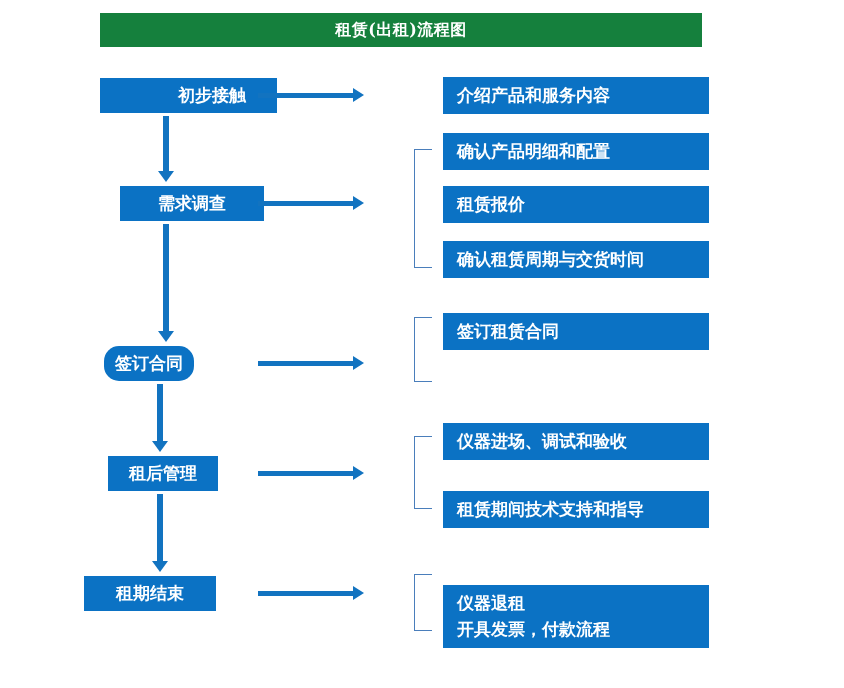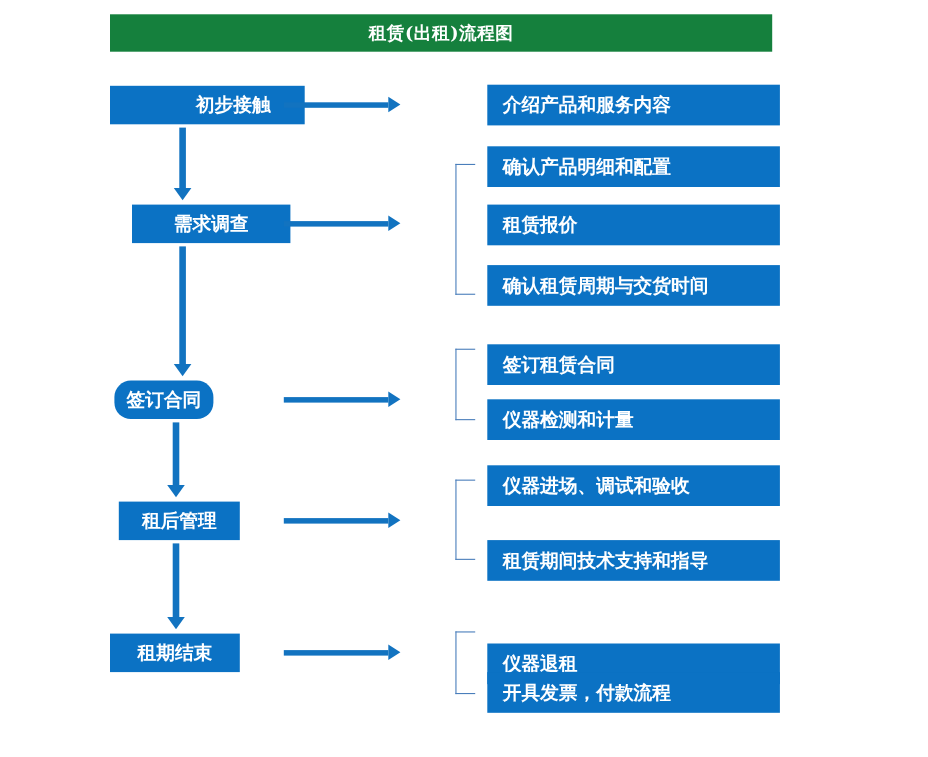--- a/index.html
+++ b/index.html
@@ -131,21 +131,21 @@
   <div class="title-bar">租赁(出租)流程图</div>
 
   <div class="stage-box" style="left:100px; top:78px; width:130px;padding-left:47px;">初步接触</div>
 
   <div class="stage-box" style="left:100px; top:186px; width:144px;margin-left:20px;">需求调查</div>
 
   <div class="stage-box" style="left:104px; top:346px; width:90px;border-radius:15px;">签订合同</div>
 
   <div class="stage-box" style="left:108px; top:456px; width:110px;">租后管理</div>
 
-  <div class="stage-box" style="left:100px; top:576px; width:118px;">租期结束</div>
+  <div class="stage-box" style="left:84px; top:576px; width:132px;">租期结束</div>
 
   <div class="arrow-down" style="left:158px; top:116px; height:66px;">
     <div class="shaft" style="height:55px;"></div>
     <div class="head" style="top:55px;"></div>
   </div>
 
   <div class="arrow-down" style="left:158px; top:224px; height:118px;">
     <div class="shaft" style="height:107px;"></div>
     <div class="head" style="top:107px;"></div>
   </div>
@@ -196,21 +196,20 @@
   <div class="detail-box" style="top:77px;">介绍产品和服务内容</div>
 
   <div class="detail-box" style="top:133px;">确认产品明细和配置</div>
 
   <div class="detail-box" style="top:241px;">确认租赁周期与交货时间</div>
 
   <div class="detail-box" style="top:186px;">租赁报价</div>
 
   <div class="detail-box" style="top:313px;">签订租赁合同</div>
 
-  <div class="detail-box" style="top:363px;">仪器检测和计量</div>
 
   <div class="detail-box" style="top:423px;">仪器进场、调试和验收</div>
 
   <div class="detail-box" style="top:491px;">租赁期间技术支持和指导</div>
 
   <div class="detail-box" style="top:561px;margin-top:24px;">仪器退租</div>
 
   <div class="detail-box" style="top:611px;">开具发票，付款流程</div>
 
 </div>

